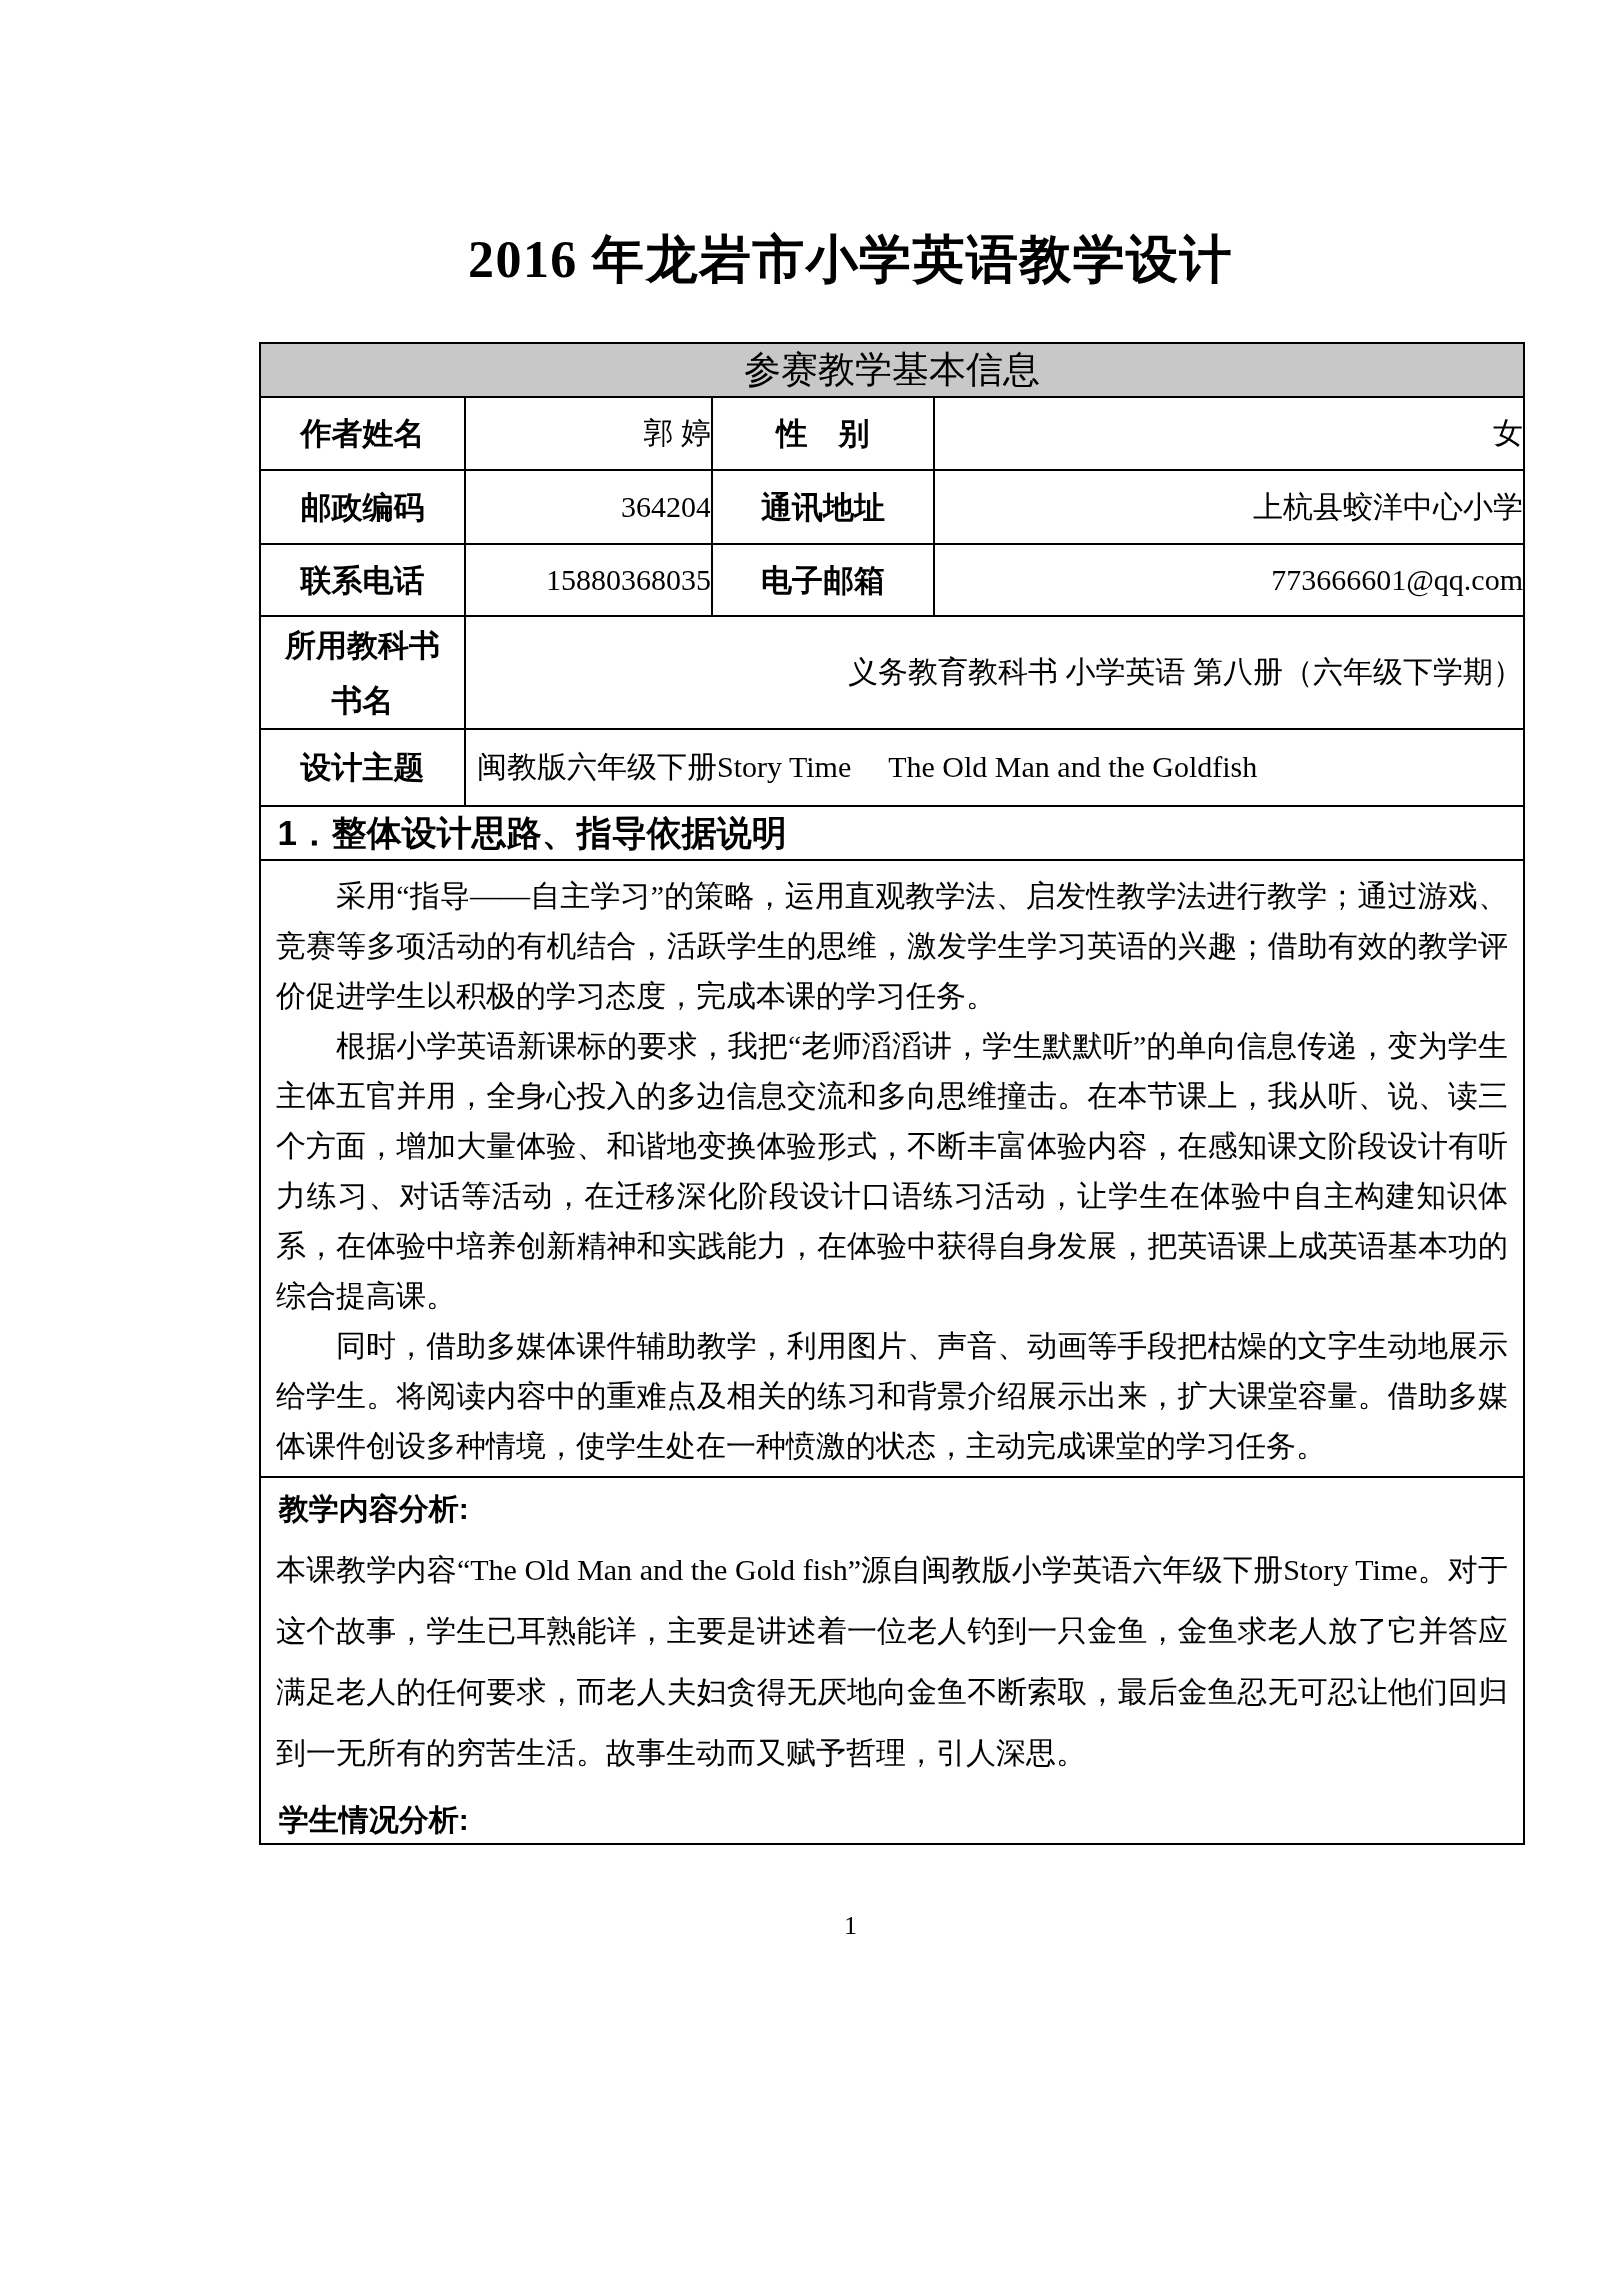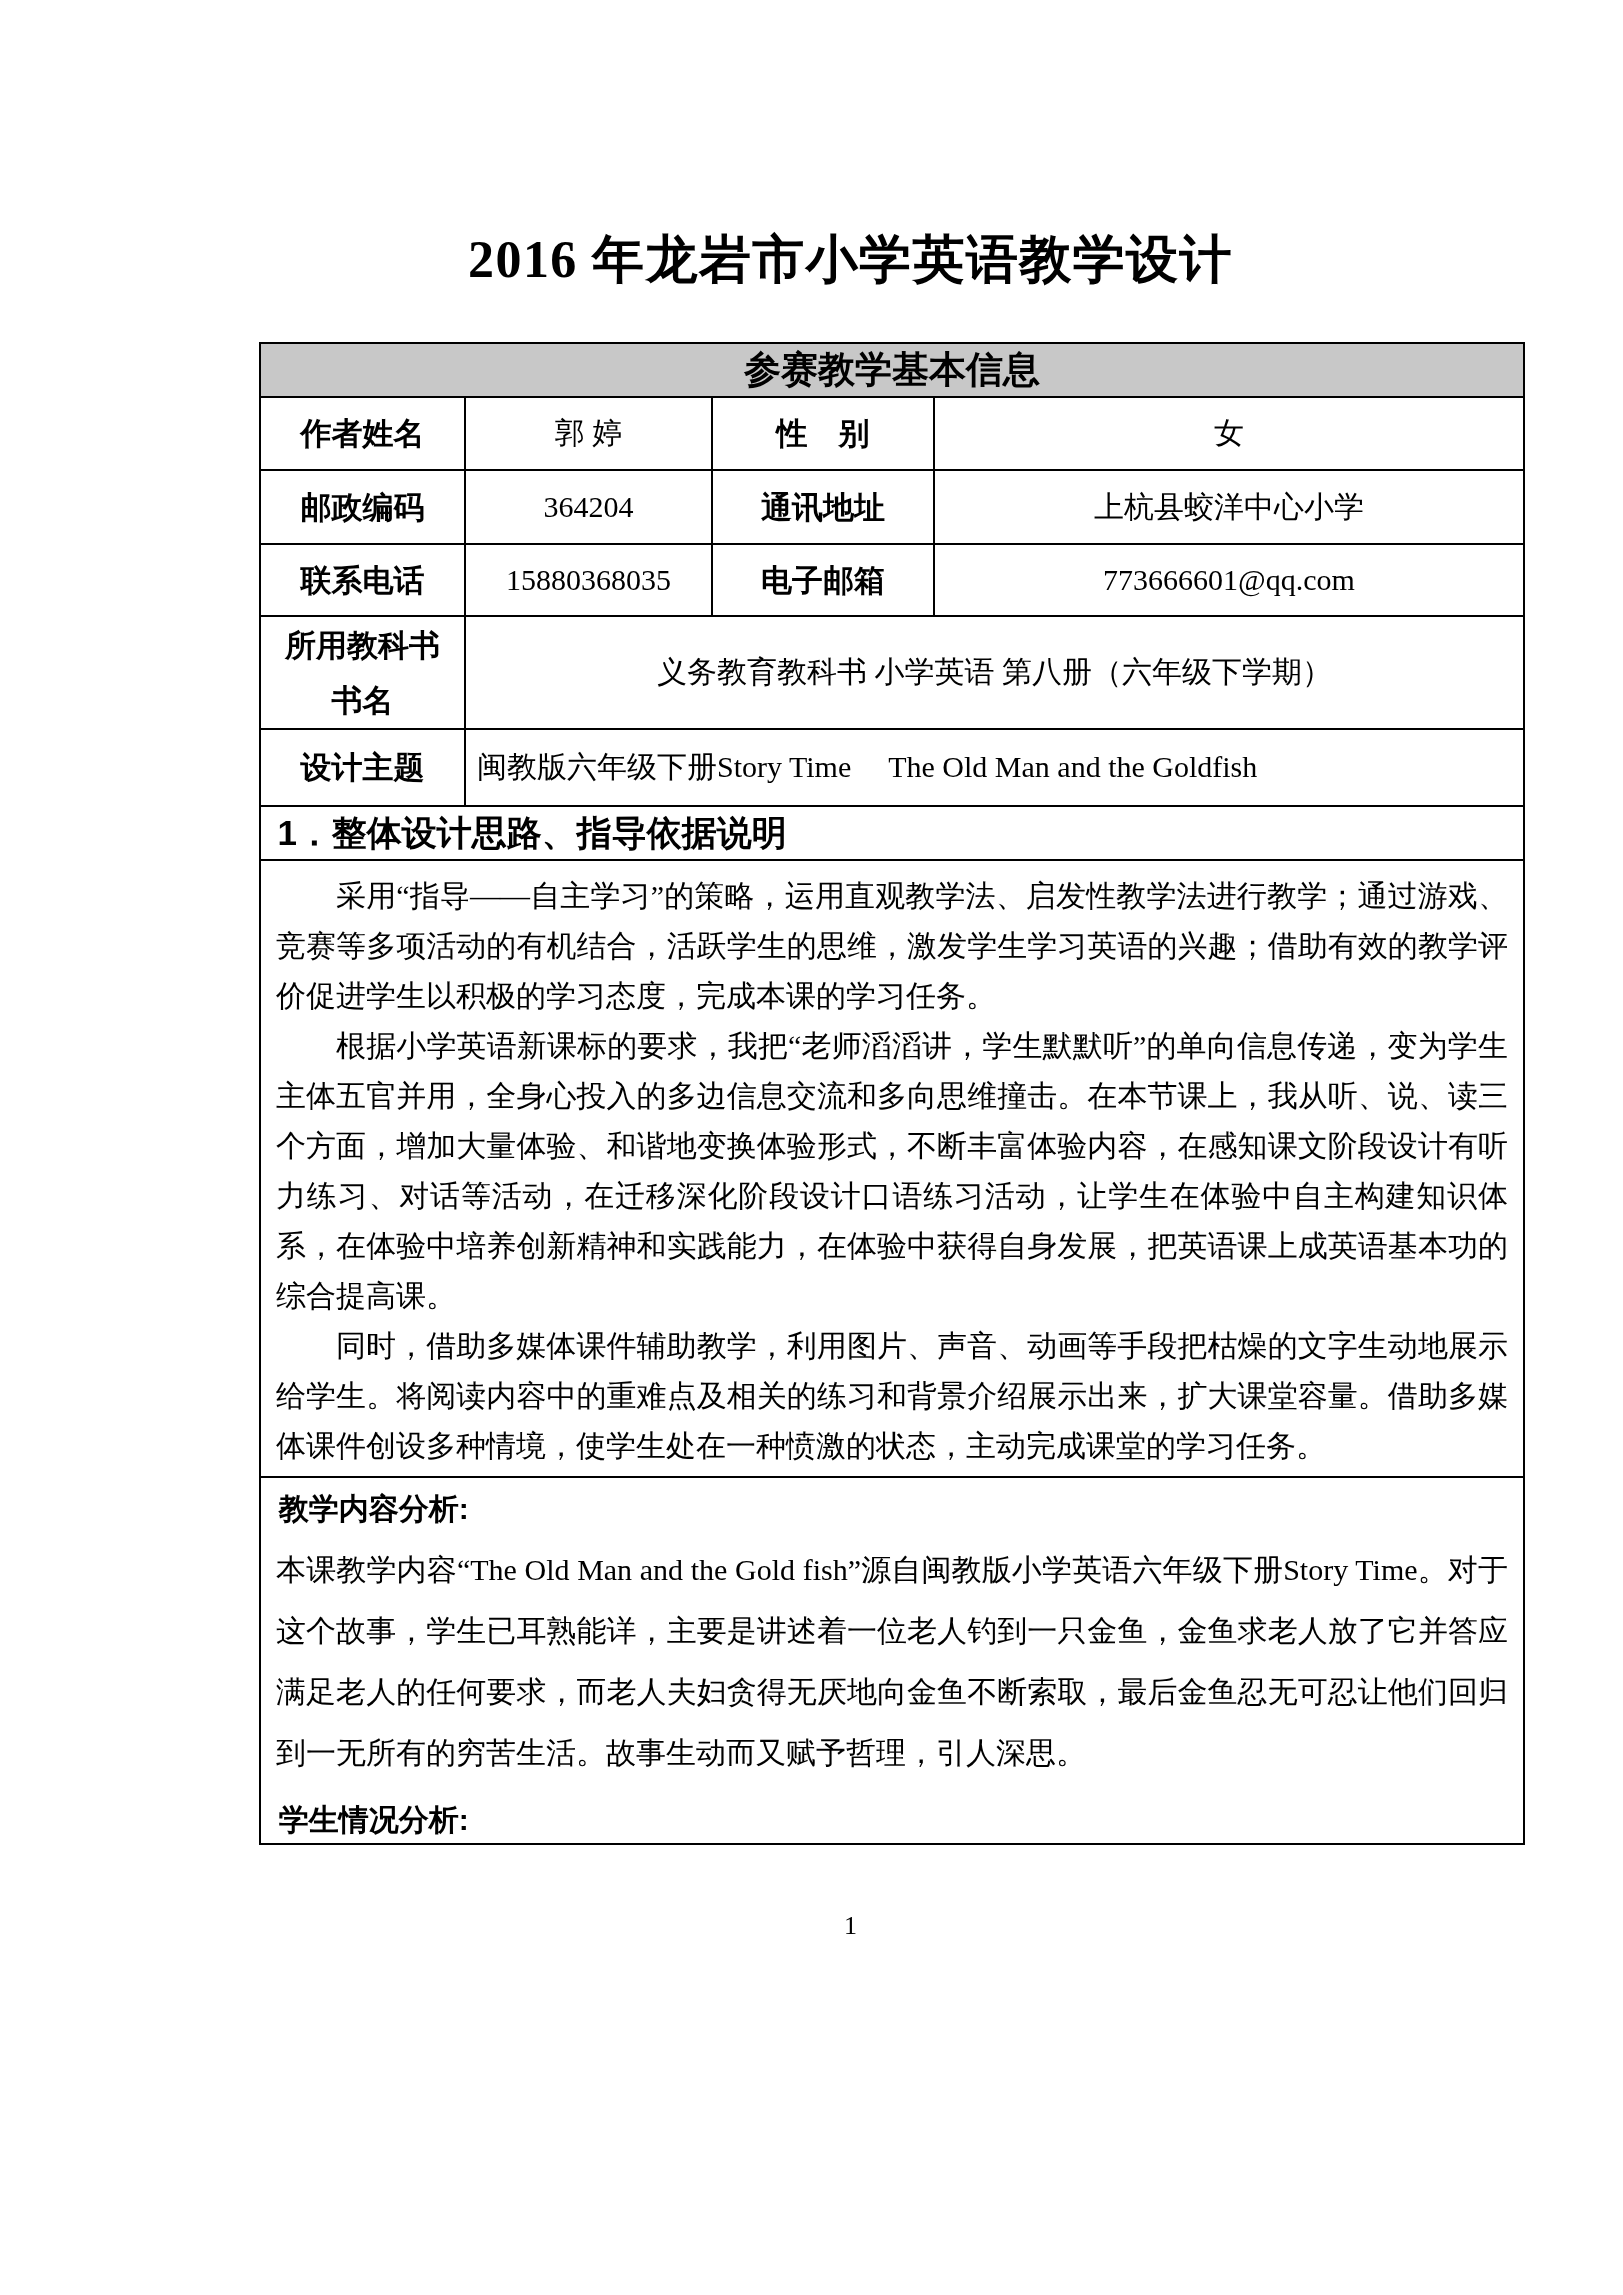--- a/index.html
+++ b/index.html
@@ -45,25 +45,25 @@
   .cell-label {
     font-family: "Liberation Sans", "DejaVu Sans", sans-serif;
     font-weight: bold;
     font-size: 31px;
     text-align: center;
     line-height: 55px;
   }
   .cell-value {
     font-family: "Liberation Serif", "DejaVu Serif", serif;
     font-size: 30px;
-    text-align: center;
+    text-align: right;
   }
   .header-cell {
     font-family: "Liberation Sans", "DejaVu Sans", sans-serif;
-    font-weight: bold;
+    font-weight: normal;
     font-size: 37px;
     text-align: center;
   }
   .section-heading-cell {
     font-family: "Liberation Sans", "DejaVu Sans", sans-serif;
     font-weight: bold;
     font-size: 35px;
     text-align: left;
     padding-left: 16.4px !important;
   }

